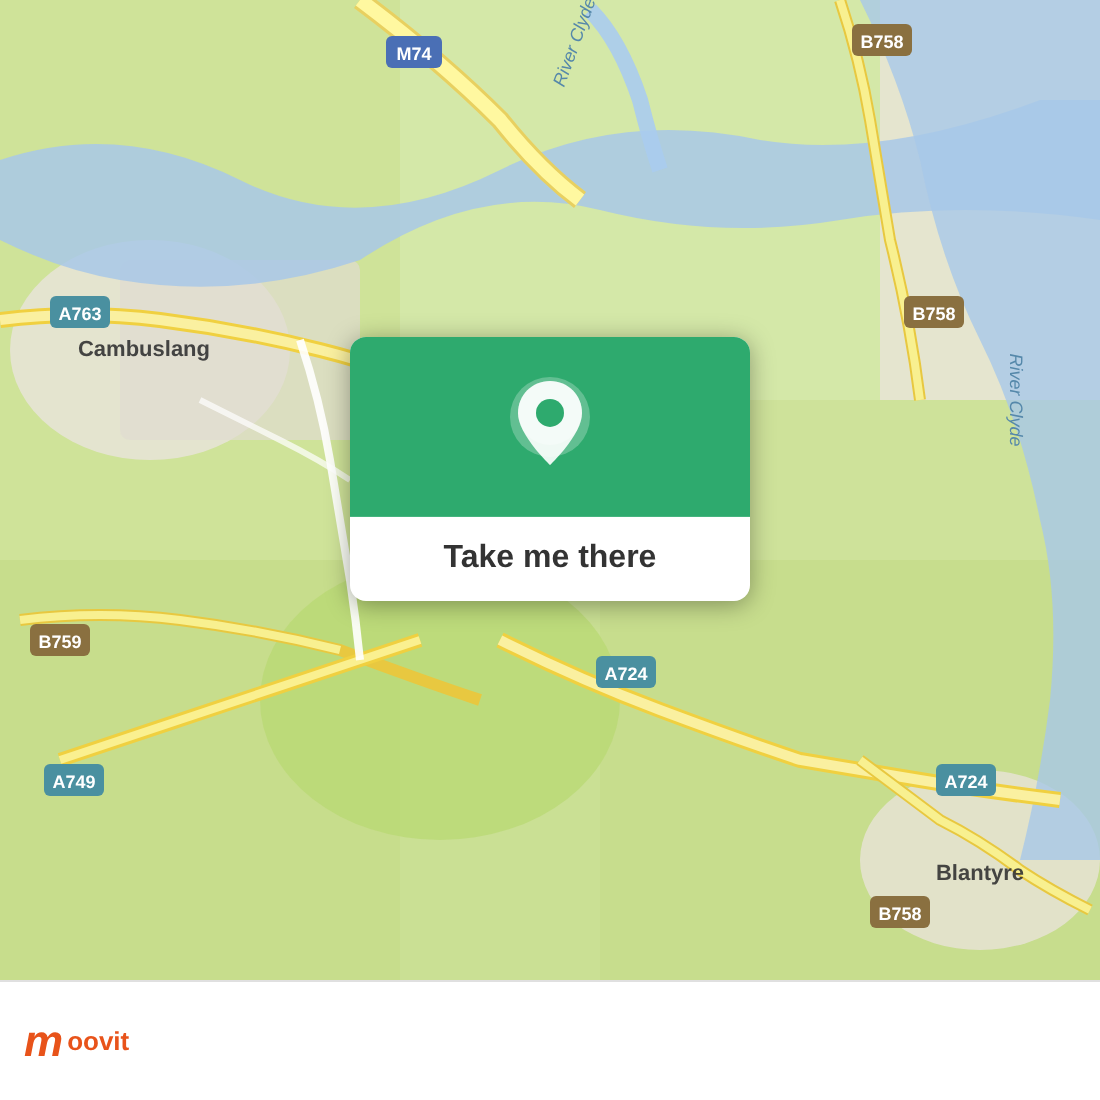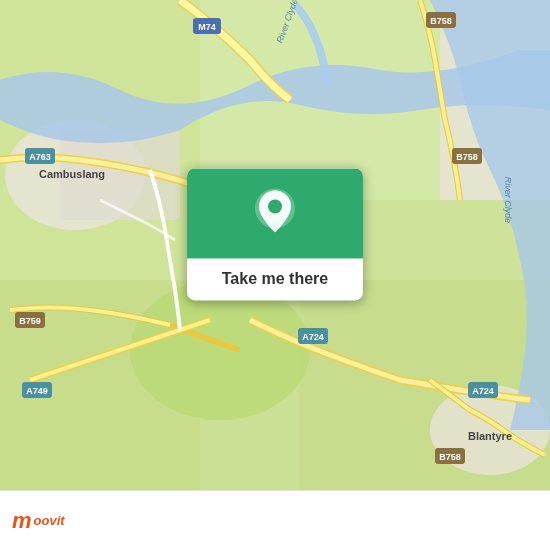--- a/index.html
+++ b/index.html
@@ -26,21 +26,21 @@
     
     #take-me-there-card {
       position: absolute;
       top: 50%;
       left: 50%;
       transform: translate(-50%, -58%);
       background: white;
       border-radius: 8px;
       box-shadow: 0 2px 12px rgba(0,0,0,0.35);
       overflow: hidden;
-      width: 176px;
+      width: 200px;
       display: flex;
       flex-direction: column;
       align-items: center;
     }
     #green-header {
       background: #2eaa6e;
       width: 100%;
       height: 90px;
       display: flex;
       align-items: center;
@@ -91,21 +91,20 @@
     .moovit-m {
       font-size: 22px;
       font-weight: 900;
       color: #e8531a;
       font-style: italic;
     }
     .moovit-text {
       font-size: 13px;
       font-weight: 700;
       color: #e8531a;
-      font-style: italic;
     }
   </style>
 </head>
 <body>
 
 <div id="map-container">
   
   <svg id="map-svg" viewBox="0 0 550 490" xmlns="http://www.w3.org/2000/svg">
 
     <rect width="550" height="490" fill="#d4e8a8"></rect>

